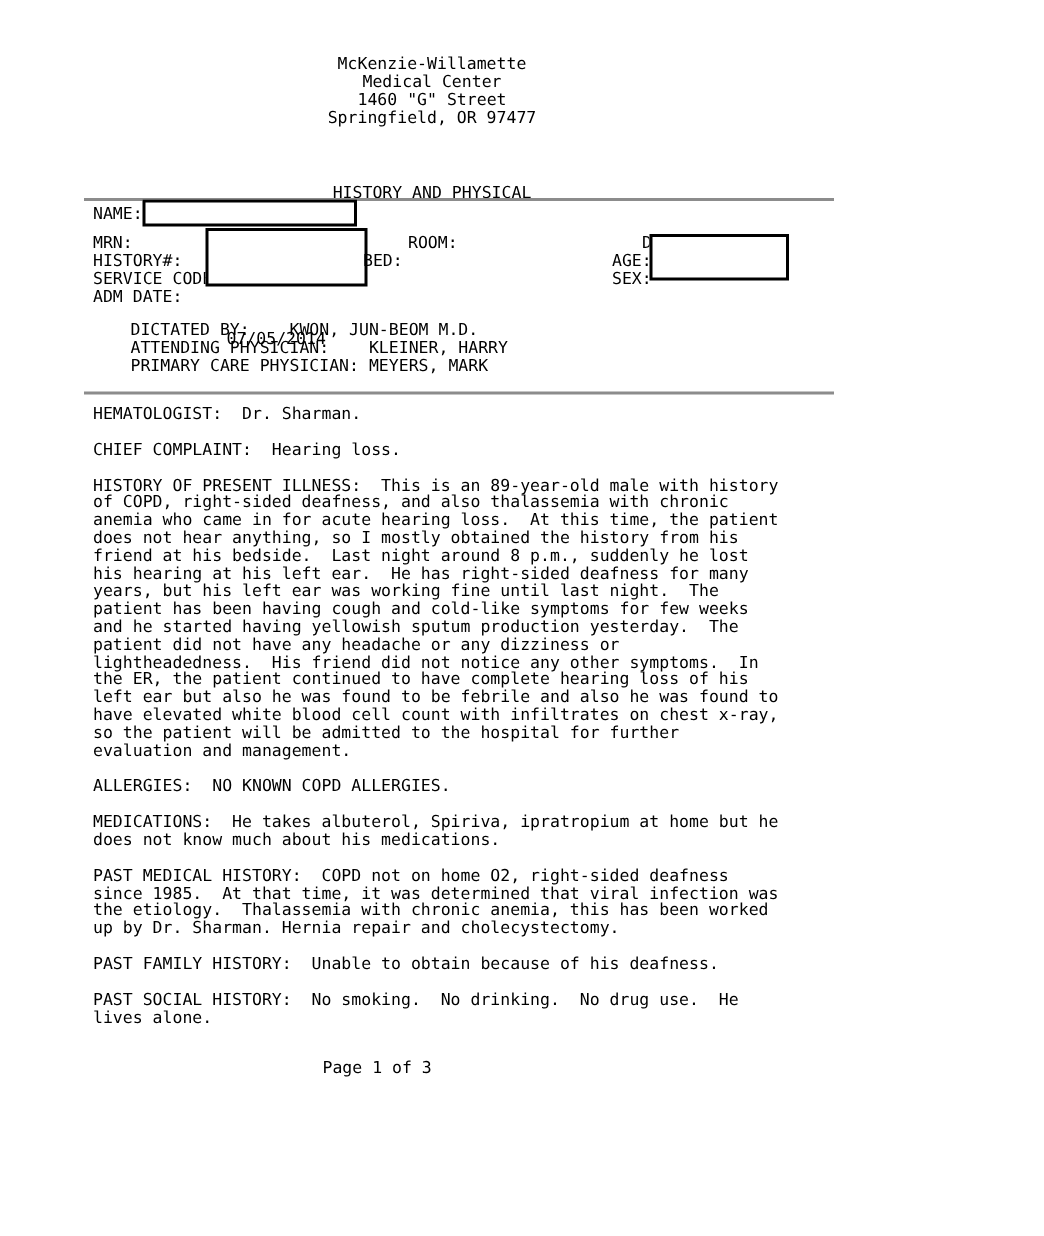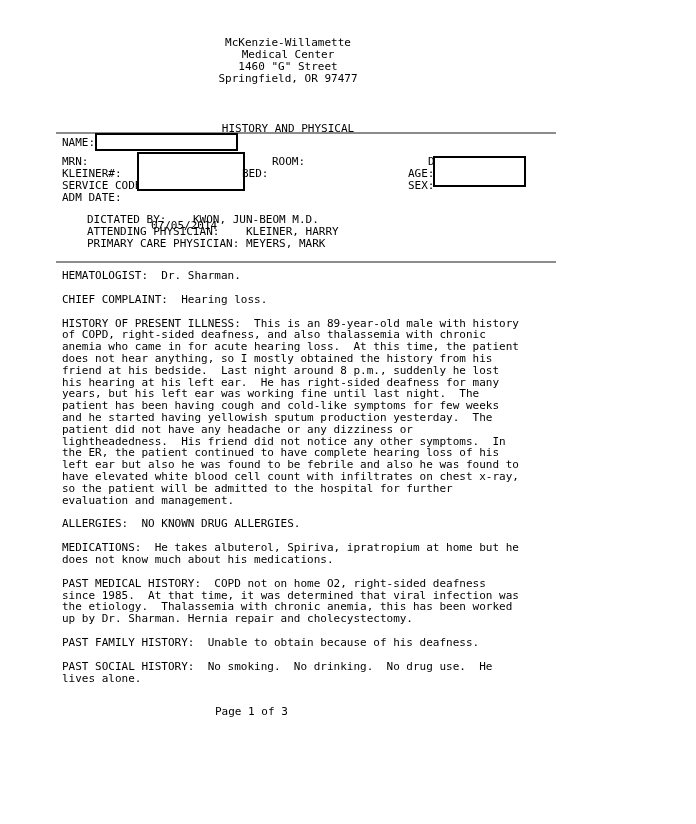--- a/index.html
+++ b/index.html
@@ -27,21 +27,21 @@
 Springfield, OR 97477</div>
 
   <div class="abs ctr" style="left:88px;top:99px;width:400px;margin-top:24px;">HISTORY AND PHYSICAL</div>
 
   <div class="hline" style="left:56px;top:132px;width:506px;"></div>
 
   <div class="abs" style="left:62px;top:137px;">NAME:</div>
   <div class="rbox" style="left:95px;top:133px;width:143px;height:18px;"></div>
 
   <div class="abs" style="left:62px;top:156px;">MRN:</div>
-  <div class="abs" style="left:62px;top:168px;">KLEINER#:</div>
+  <div class="abs" style="left:62px;top:168px;">HISTORY#:</div>
   <div class="abs" style="left:62px;top:180px;">SERVICE CODE:</div>
   <div class="abs" style="left:62px;top:192px;">ADM DATE:</div>
   <div class="abs" style="left:151px;top:192px;margin-top:28px;">07/05/2014</div>
   <div class="rbox" style="left:137px;top:152px;width:108px;height:39px;"></div>
 
   <div class="abs" style="left:249px;top:156px;padding-left:23px;">ROOM:</div>
   <div class="abs" style="left:242px;top:168px;">BED:</div>
 
   <div class="abs" style="left:428px;top:156px;">DOB:</div>
   <div class="abs" style="left:408px;top:168px;">AGE:</div>
@@ -66,21 +66,21 @@
 years, but his left ear was working fine until last night.  The
 patient has been having cough and cold-like symptoms for few weeks
 and he started having yellowish sputum production yesterday.  The
 patient did not have any headache or any dizziness or
 lightheadedness.  His friend did not notice any other symptoms.  In
 the ER, the patient continued to have complete hearing loss of his
 left ear but also he was found to be febrile and also he was found to
 have elevated white blood cell count with infiltrates on chest x-ray,
 so the patient will be admitted to the hospital for further
 evaluation and management.</div>
-    <div class="sect">ALLERGIES:  NO KNOWN DRUG ALLERGIES.</div>
+    <div class="sect">ALLERGIES:  NO KNOWN COPD ALLERGIES.</div>
     <div class="sect">MEDICATIONS:  He takes albuterol, Spiriva, ipratropium at home but he
 does not know much about his medications.</div>
     <div class="sect">PAST MEDICAL HISTORY:  COPD not on home O2, right-sided deafness
 since 1985.  At that time, it was determined that viral infection was
 the etiology.  Thalassemia with chronic anemia, this has been worked
 up by Dr. Sharman. Hernia repair and cholecystectomy.</div>
     <div class="sect">PAST FAMILY HISTORY:  Unable to obtain because of his deafness.</div>
     <div class="sect">PAST SOCIAL HISTORY:  No smoking.  No drinking.  No drug use.  He
 lives alone.</div>
   </div>

